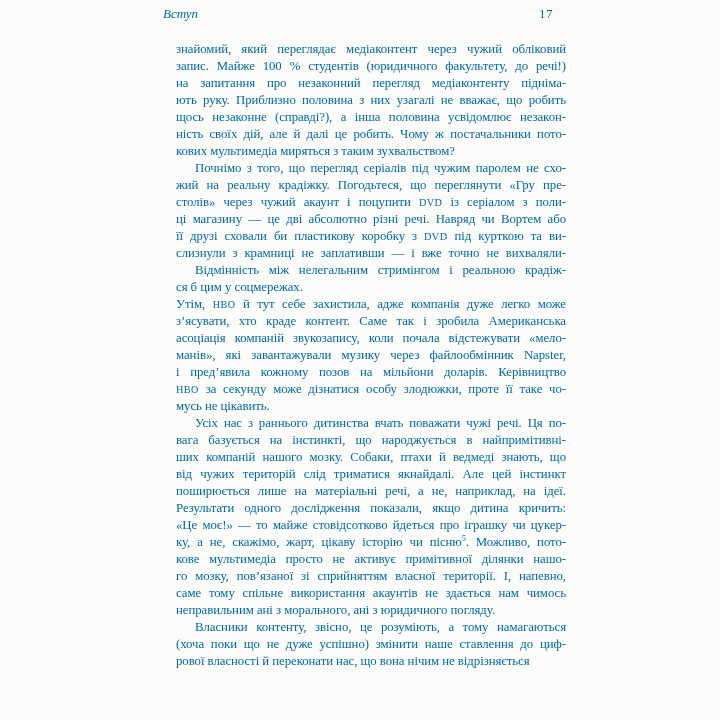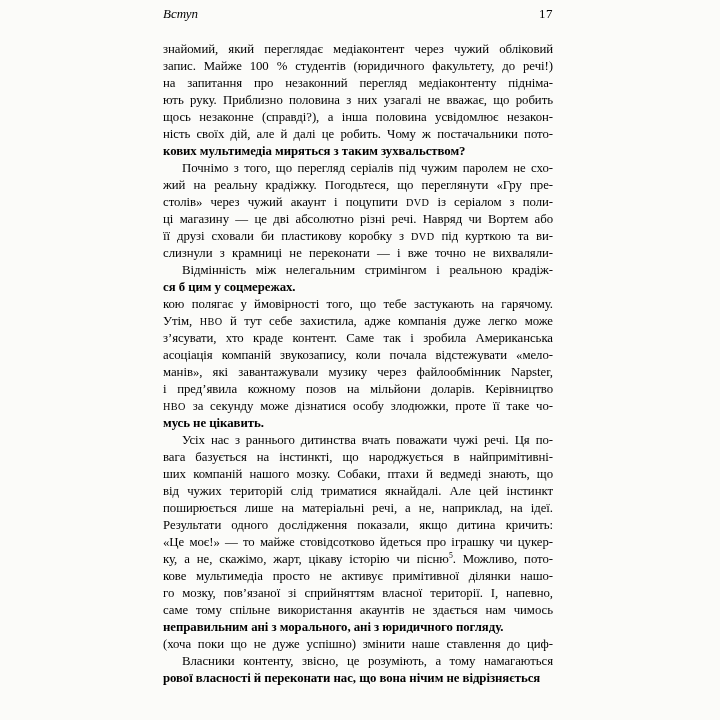--- a/index.html
+++ b/index.html
@@ -28,91 +28,89 @@
   }
   .running-head .section {
     font-style: italic;
   }
   .running-head .pagenum {
     font-style: normal;
     letter-spacing: 0.5px;
   }
   .text-body {
     position: absolute;
-    left: 163px;
+    left: 176px;
     top: 41px;
     width: 390px;
   }
   .line {
     height: 17px;
     line-height: 17px;
     font-size: 12.8px;
     text-align: justify;
     text-align-last: justify;
     overflow: hidden;
     letter-spacing: -0.05px;
   }
   .line.para-last {
     text-align-last: left;
-    font-weight: bold;
   }
   .line.indent {
     padding-left: 19px;
   }
   .sc {
     font-size: 0.8em;
     letter-spacing: 0.04em;
   }
   sup {
     font-size: 0.6em;
     line-height: 0;
     vertical-align: super;
   }
 </style>
 </head>
 <body style="background: rgb(251, 251, 249);">
 
-<div class="page" style="background: rgb(251, 251, 249); color: #000000;">
+<div class="page" style="background: rgb(251, 251, 249); color: #0369a1;">
   <div class="running-head">
     <span class="section">Вступ</span>
     <span class="pagenum">17</span>
   </div>
   <div class="text-body" id="text-body">
       <div class="line">знайомий, який переглядає медіаконтент через чужий обліковий</div>
       <div class="line">запис. Майже 100 % студентів (юридичного факультету, до речі!)</div>
       <div class="line">на запитання про незаконний перегляд медіаконтенту підніма-</div>
       <div class="line">ють руку. Приблизно половина з них узагалі не вважає, що робить</div>
       <div class="line">щось незаконне (справді?), а інша половина усвідомлює незакон-</div>
       <div class="line">ність своїх дій, але й далі це робить. Чому ж постачальники пото-</div>
       <div class="line para-last">кових мультимедіа миряться з таким зухвальством?</div>
       <div class="line indent">Почнімо з того, що перегляд серіалів під чужим паролем не схо-</div>
       <div class="line">жий на реальну крадіжку. Погодьтеся, що переглянути «Гру пре-</div>
       <div class="line">столів» через чужий акаунт і поцупити <span class="sc">DVD</span> із серіалом з поли-</div>
       <div class="line">ці магазину — це дві абсолютно різні речі. Навряд чи Вортем або</div>
       <div class="line">її друзі сховали би пластикову коробку з <span class="sc">DVD</span> під курткою та ви-</div>
-      <div class="line">слизнули з крамниці не переконати — і вже точно не вихваляли-</div>
+      <div class="line">слизнули з крамниці не заплативши — і вже точно не вихваляли-</div>
       <div class="line indent">Відмінність між нелегальним стримінгом і реальною крадіж-</div>
       <div class="line para-last">ся б цим у соцмережах.</div>
-      <div class="line">кою полягає у ймовірності того, що тебе застукають на гарячому.</div>
       <div class="line">Утім, <span class="sc">HBO</span> й тут себе захистила, адже компанія дуже легко може</div>
       <div class="line">з’ясувати, хто краде контент. Саме так і зробила Американська</div>
       <div class="line">асоціація компаній звукозапису, коли почала відстежувати «мело-</div>
       <div class="line">манів», які завантажували музику через файлообмінник Napster,</div>
       <div class="line">і пред’явила кожному позов на мільйони доларів. Керівництво</div>
       <div class="line"><span class="sc">HBO</span> за секунду може дізнатися особу злодюжки, проте її таке чо-</div>
       <div class="line para-last">мусь не цікавить.</div>
       <div class="line indent">Усіх нас з раннього дитинства вчать поважати чужі речі. Ця по-</div>
       <div class="line">вага базується на інстинкті, що народжується в найпримітивні-</div>
       <div class="line">ших компаній нашого мозку. Собаки, птахи й ведмеді знають, що</div>
       <div class="line">від чужих територій слід триматися якнайдалі. Але цей інстинкт</div>
       <div class="line">поширюється лише на матеріальні речі, а не, наприклад, на ідеї.</div>
       <div class="line">Результати одного дослідження показали, якщо дитина кричить:</div>
       <div class="line">«Це моє!» — то майже стовідсотково йдеться про іграшку чи цукер-</div>
       <div class="line">ку, а не, скажімо, жарт, цікаву історію чи пісню<sup>5</sup>. Можливо, пото-</div>
       <div class="line">кове мультимедіа просто не активує примітивної ділянки нашо-</div>
       <div class="line">го мозку, пов’язаної зі сприйняттям власної території. І, напевно,</div>
       <div class="line">саме тому спільне використання акаунтів не здається нам чимось</div>
       <div class="line para-last">неправильним ані з морального, ані з юридичного погляду.</div>
+      <div class="line indent">Власники контенту, звісно, це розуміють, а тому намагаються</div>
       <div class="line">(хоча поки що не дуже успішно) змінити наше ставлення до циф-</div>
-      <div class="line indent">Власники контенту, звісно, це розуміють, а тому намагаються</div>
       <div class="line para-last">рової власності й переконати нас, що вона нічим не відрізняється</div>
     </div>
 </div>
 
 </body></html>

